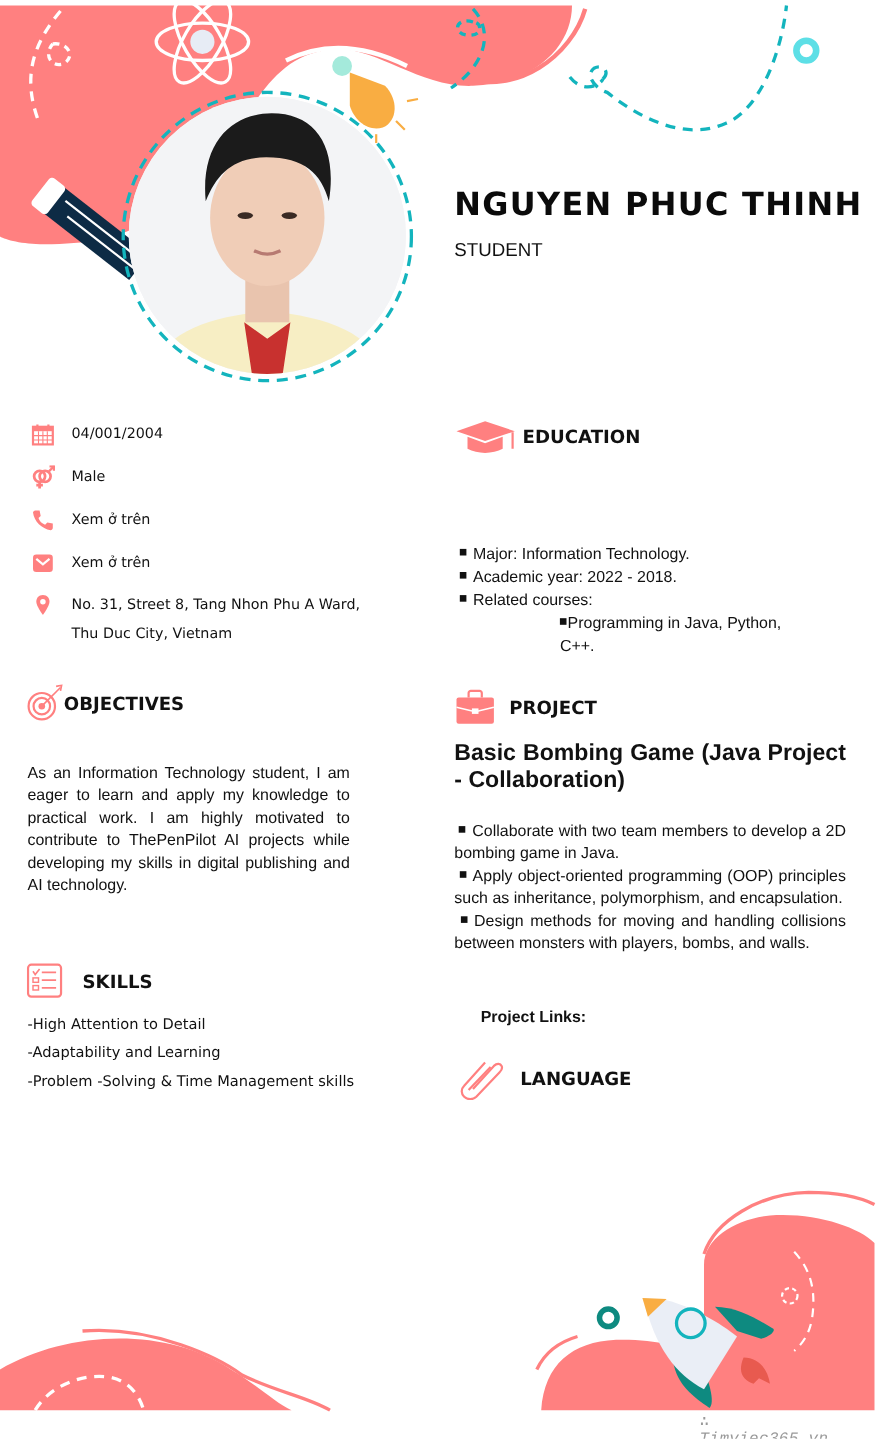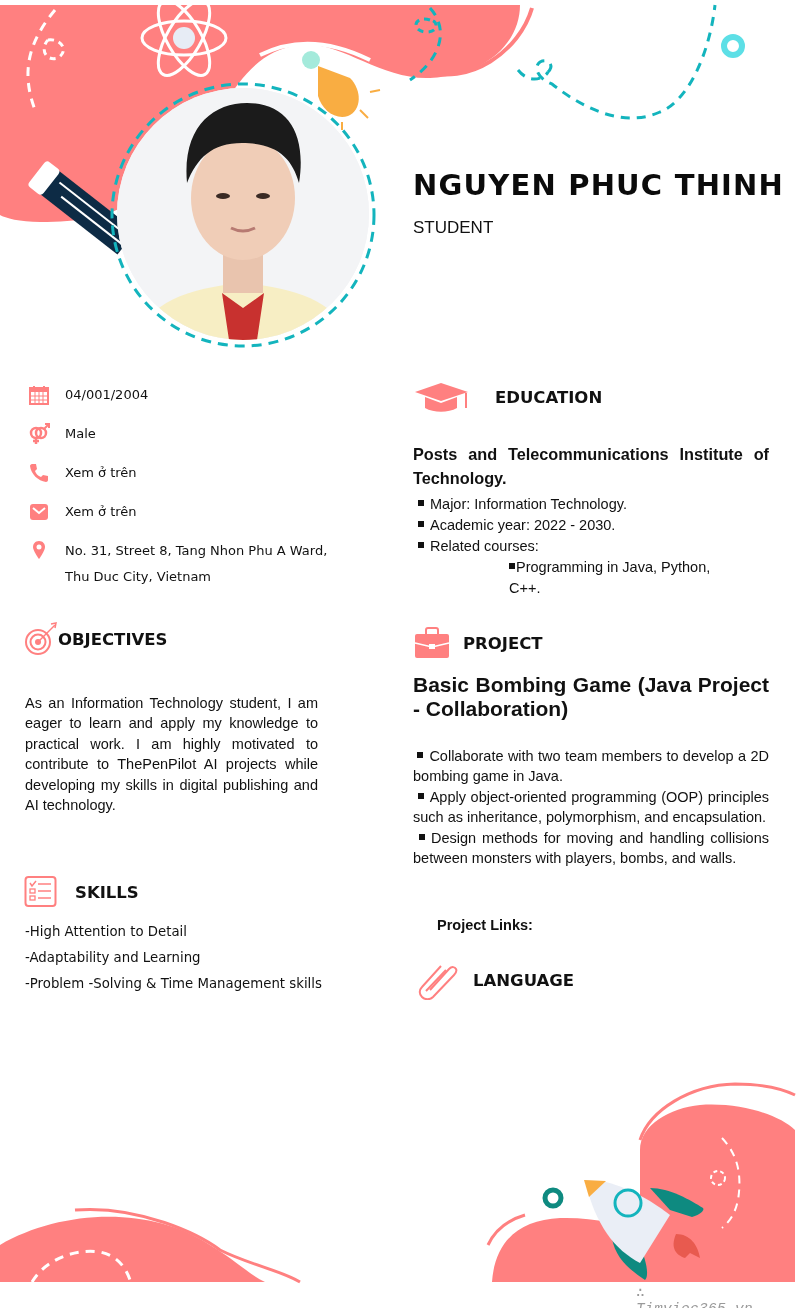--- a/index.html
+++ b/index.html
@@ -160,26 +160,25 @@
     <div>-Adaptability and Learning</div>
     <div>-Problem -Solving &amp; Time Management skills</div>
   </div>
 
   <div class="sec-head" style="left:414px; top:380px;">
     <svg width="56" height="34" viewBox="0 0 56 34">
       <path d="M1,12 L27,3 L54,12 L27,21 Z" fill="#ff8080"></path>
       <path d="M11,17 L11,28 C20,33 34,33 43,28 L43,17 L27,23 Z" fill="#ff8080"></path>
       <line x1="52" y1="13" x2="52" y2="28" stroke="#ff8080" stroke-width="2"></line>
     </svg>
-    <span class="title" style="margin-left:25px;">EDUCATION</span>
-  </div>
-  <div class="edu-school">Posts and Telecommunications Institute of Technology.</div>
+    <span class="title" style="margin-left:5px;">EDUCATION</span>
+  </div>
   <div class="edu-list">
     <div><span class="sq"></span><span>Major: Information Technology.</span></div>
-    <div><span class="sq"></span><span>Academic year: 2022 - 2030.</span></div>
+    <div><span class="sq"></span><span>Academic year: 2022 - 2018.</span></div>
     <div><span class="sq"></span><span>Related courses:</span></div>
     <div style="padding-left:91px;"><span class="sq" style="margin-right:1px;"></span><span>Programming in Java, Python, C++.</span></div>
   </div>
 
   <div class="sec-head" style="left:414px; top:626px;">
     <svg width="36" height="34" viewBox="0 0 36 34">
       <path d="M12,8 V4 C12,3 13,2 14,2 H22 C23,2 24,3 24,4 V8" fill="none" stroke="#ff8080" stroke-width="2"></path>
       <rect x="1" y="8" width="34" height="24" rx="2" fill="#ff8080"></rect>
       <path d="M1,17 L18,21 L35,17" fill="none" stroke="#fff" stroke-width="1.5"></path>
       <rect x="15" y="18" width="6" height="5" fill="#fff"></rect>

